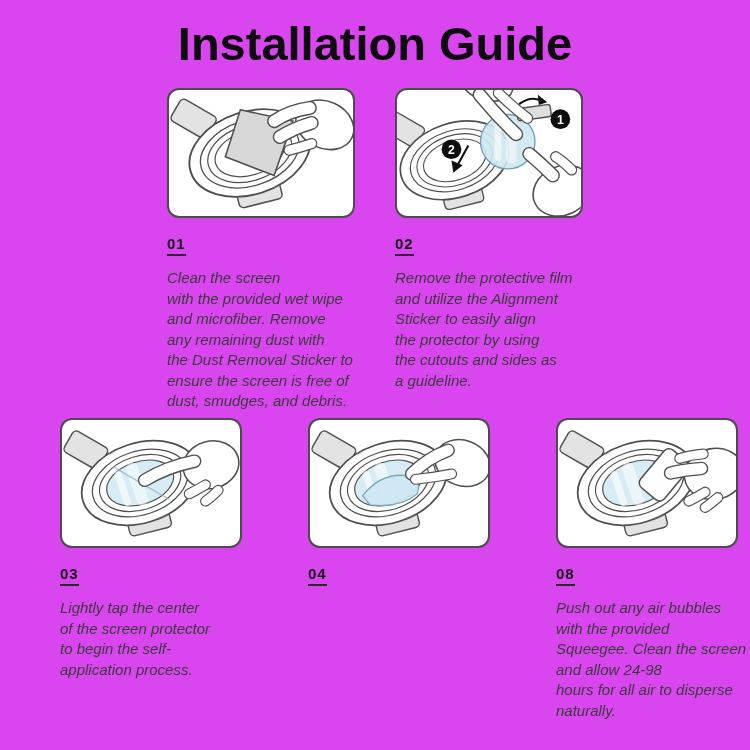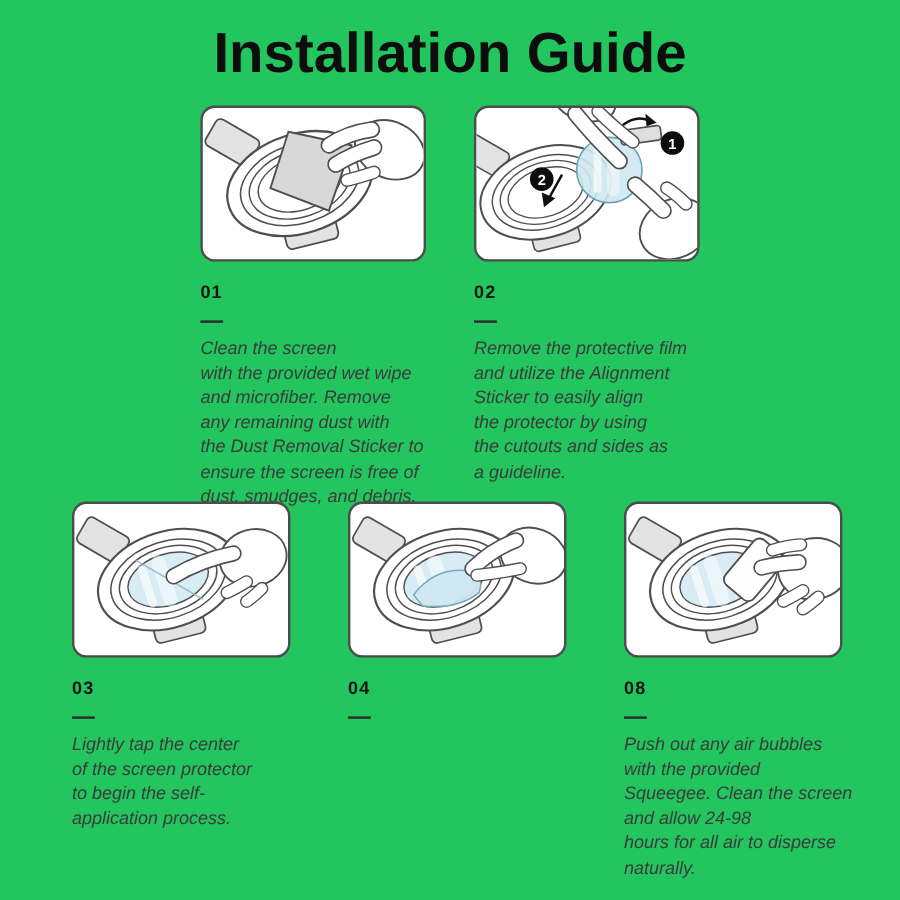--- a/index.html
+++ b/index.html
@@ -1,30 +1,30 @@
 <!DOCTYPE html>
 <html><head>
 <meta charset="utf-8">
 <style>
   html,body{margin:0;padding:0;background:#fff;}
-  .page{position:relative;width:750px;height:750px;background:#22c55e;
+  .page{position:relative;width:750px;height:750px;background:#d946ef;
         font-family:"Liberation Sans",sans-serif;overflow:hidden;}
   .title{position:absolute;top:16px;left:0;width:100%;margin:0;text-align:center;
          font-size:47px;font-weight:700;color:#0d0d0d;letter-spacing:0;}
   .row{position:absolute;display:flex;}
   .row1{top:88px;left:167px;gap:40px;}
-  .row2{top:418px;left:60px;gap:48px;}
+  .row2{top:418px;left:60px;gap:66px;}
   .col{display:block;}
   .col1{width:188px;}
   .col2{width:182px;}
   .illus{height:130px;border:2px solid #4c4c4c;border-radius:12px;overflow:hidden;
          background:#fff;box-sizing:border-box;}
   .illus svg{display:block;width:100%;height:100%;}
   .num{display:inline-block;margin-top:17px;font-size:15px;font-weight:700;
-       letter-spacing:1px;color:#161616;border-bottom:2.5px solid #2a2a2a;padding-bottom:15px;}
+       letter-spacing:1px;color:#161616;border-bottom:2.5px solid #2a2a2a;padding-bottom:2px;}
   .desc{margin:12px 0 0 0;font-size:15px;line-height:20.5px;color:#3b3b3b;
         white-space:pre-line;width:206px;font-style:italic;}
   .defs{position:absolute;width:0;height:0;}
   
   .palm{fill:#ffffff;stroke:#4f4f4f;stroke-width:1.7;}
   .f-dark{fill:none;stroke:#4f4f4f;stroke-width:15;stroke-linecap:round;}
   .f-lite{fill:none;stroke:#ffffff;stroke-width:12;stroke-linecap:round;}
   .f-dark-s{fill:none;stroke:#4f4f4f;stroke-width:12;stroke-linecap:round;}
   .f-lite-s{fill:none;stroke:#ffffff;stroke-width:9.5;stroke-linecap:round;}
   .badge{fill:#0d0d0d;}

